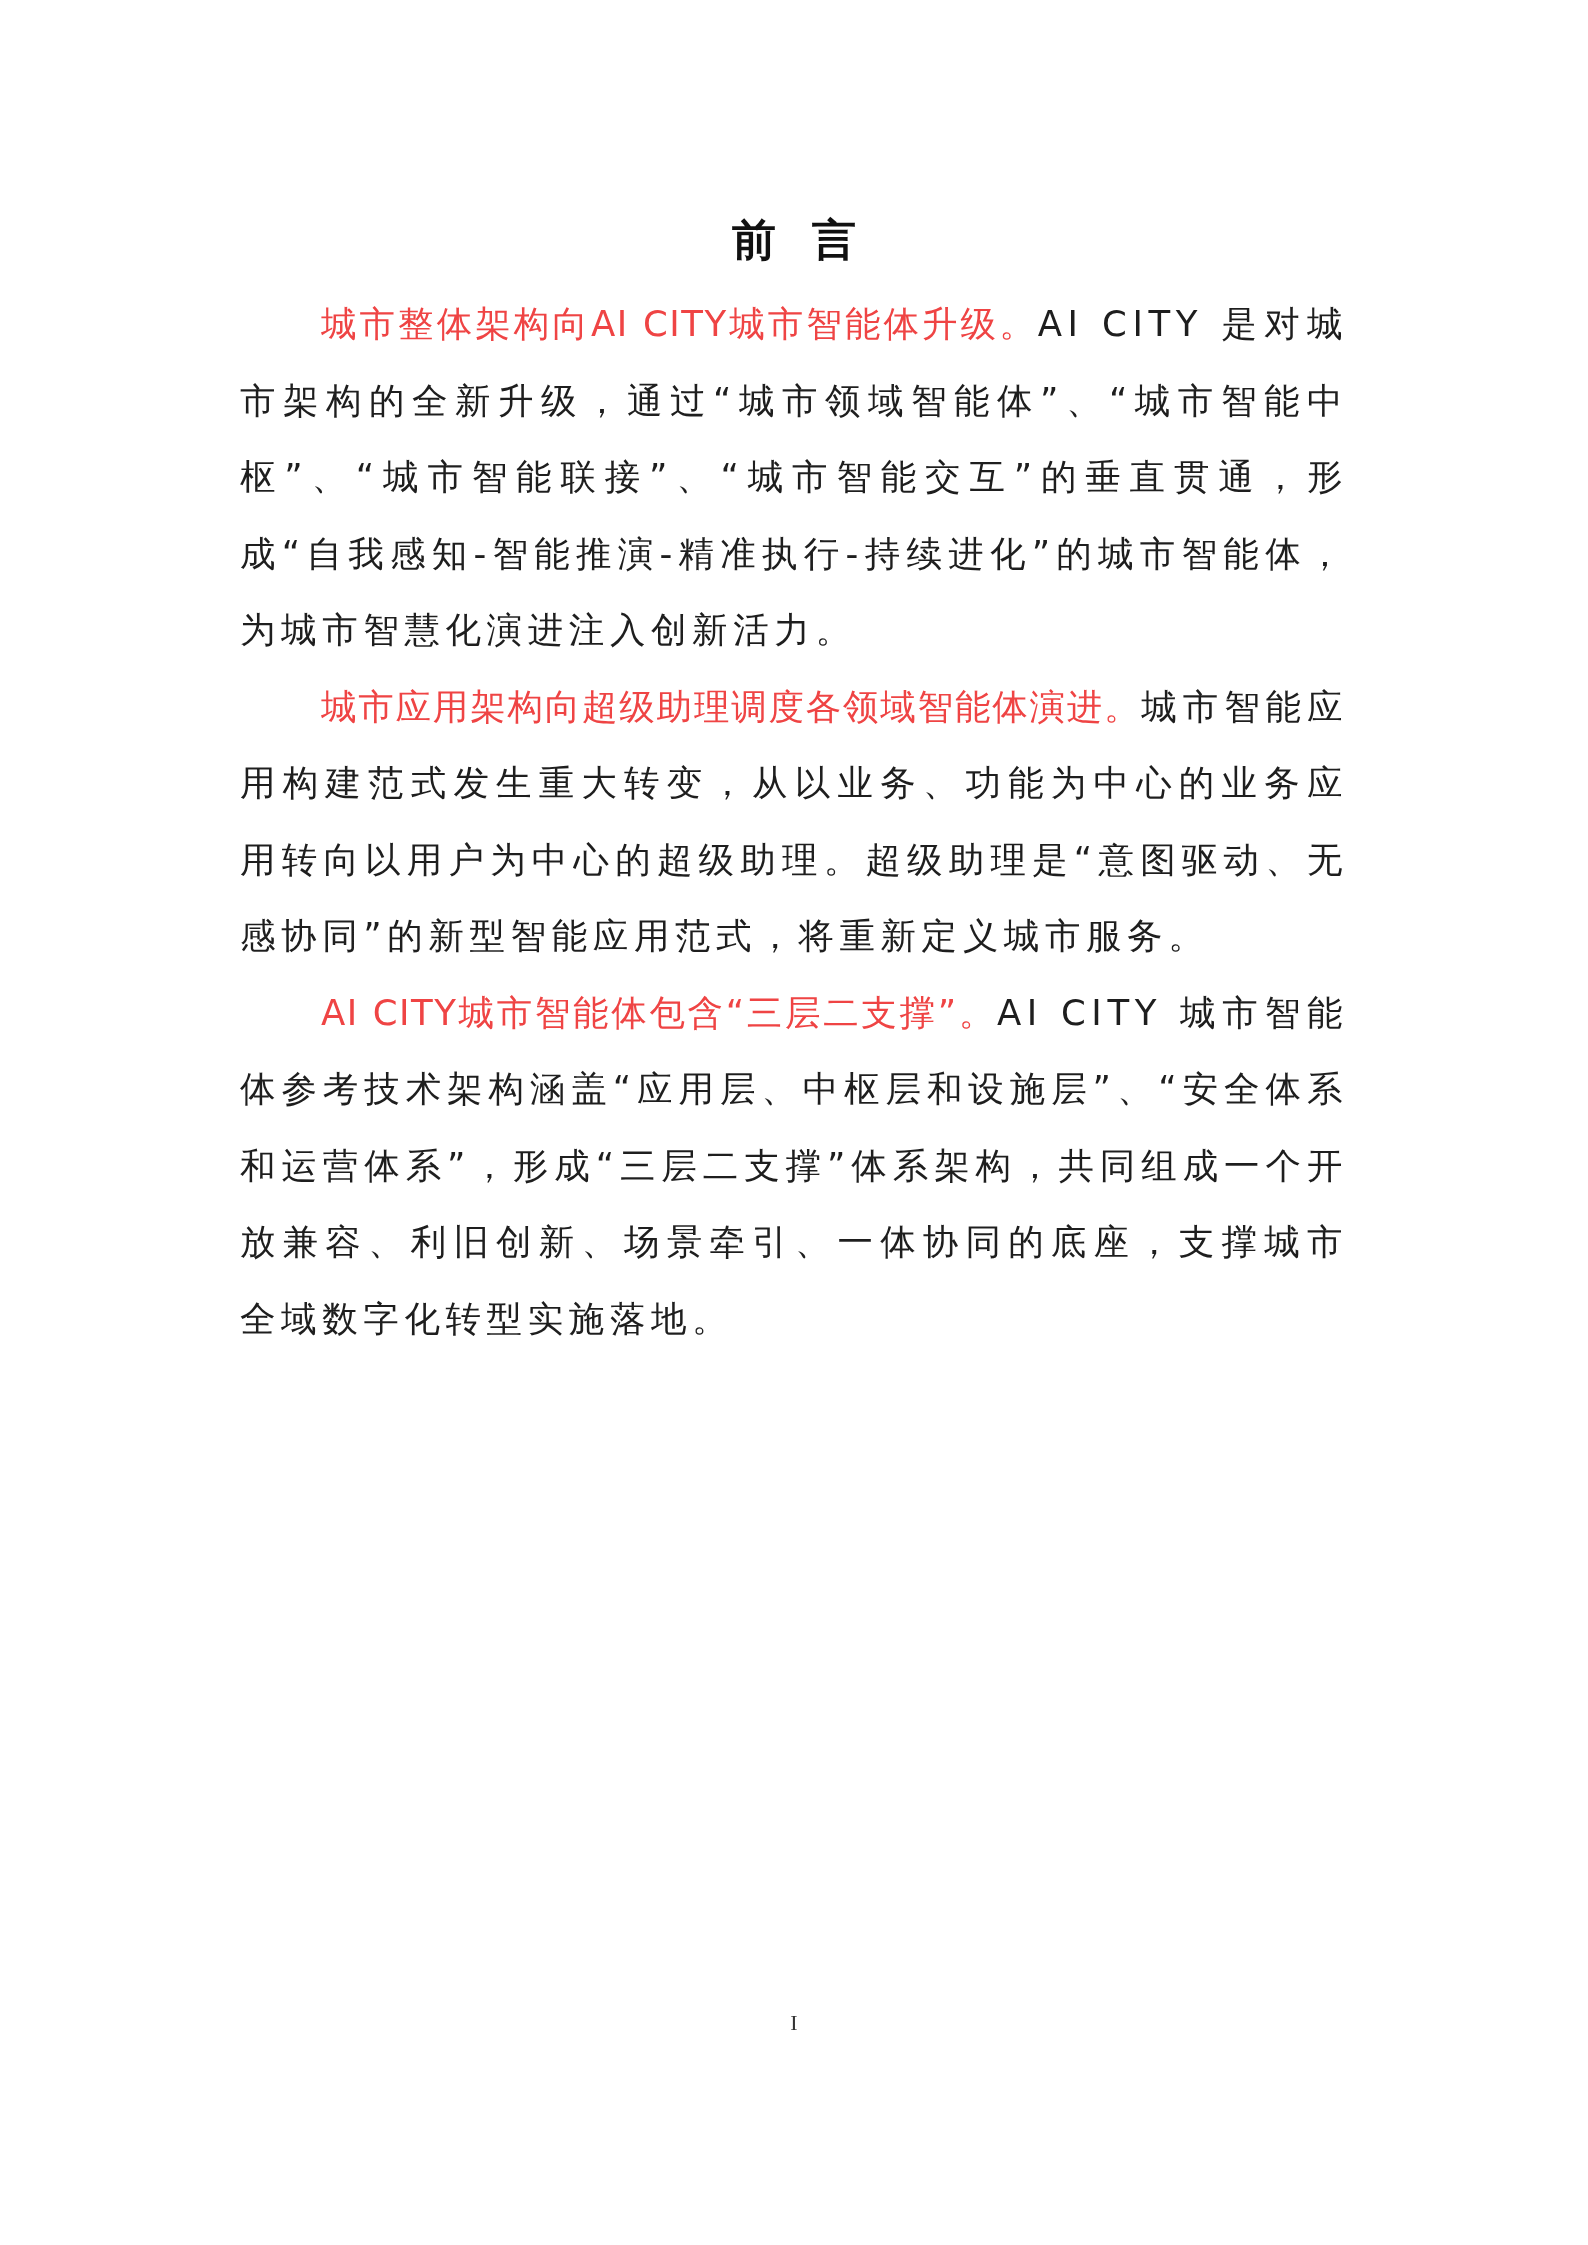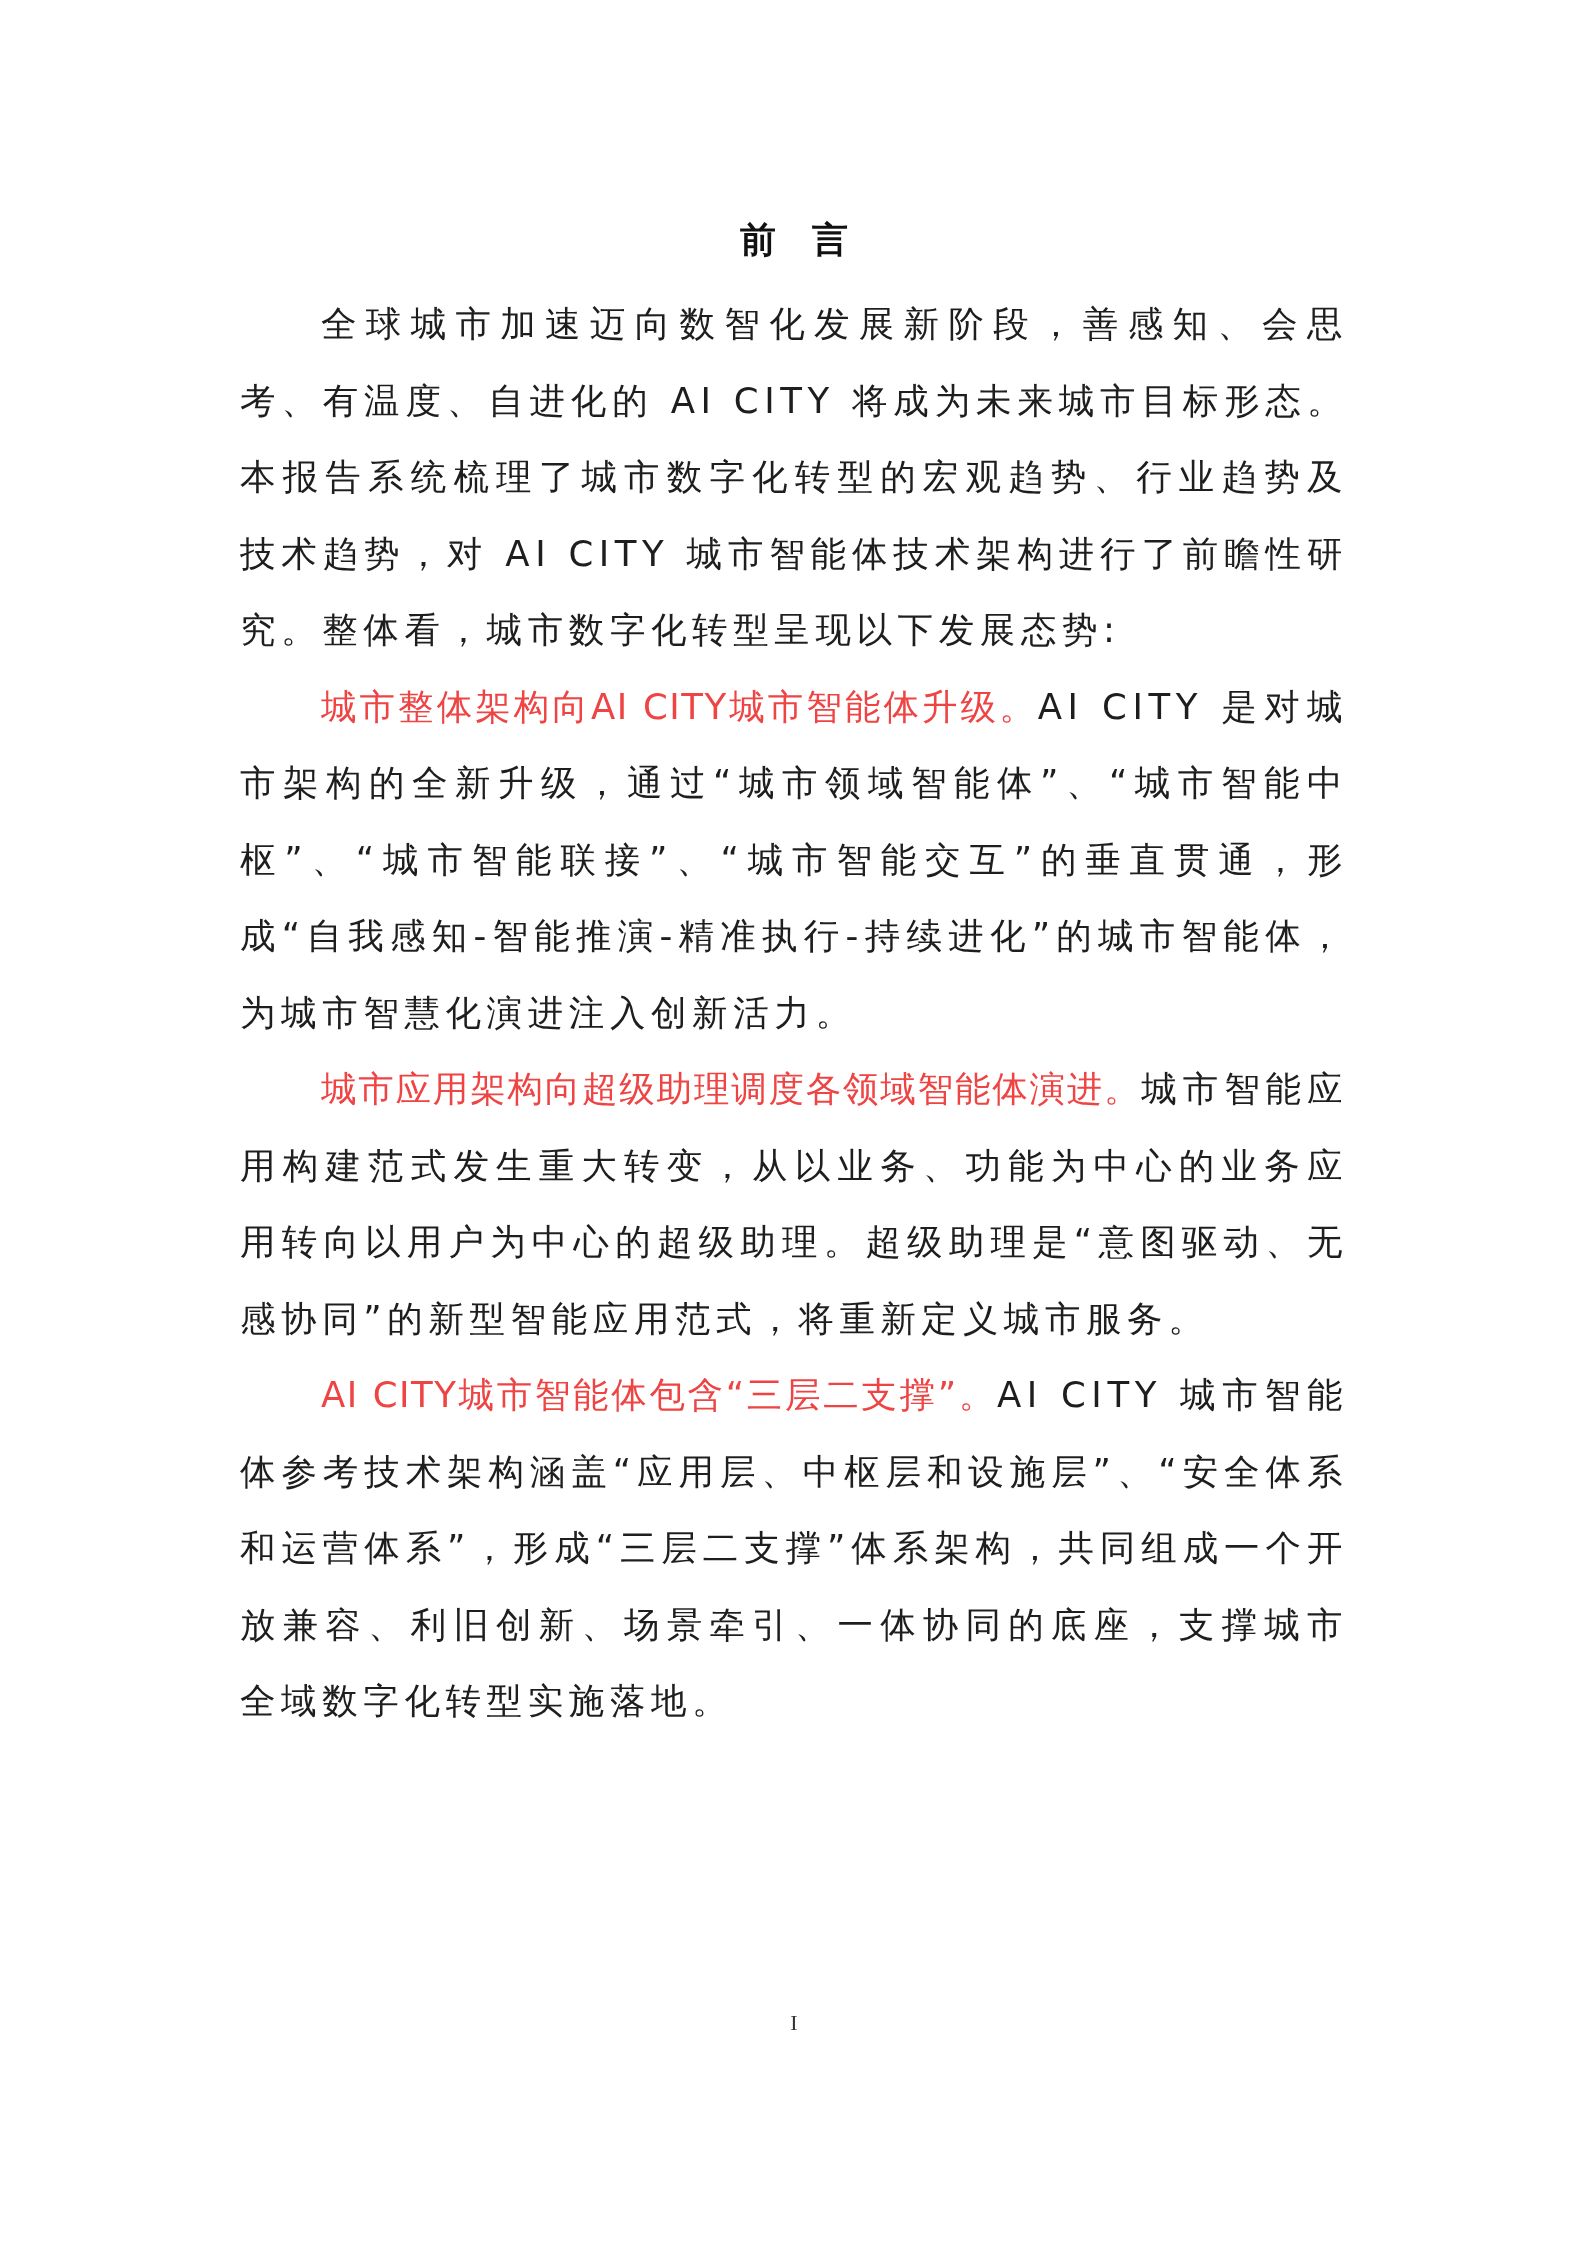--- a/index.html
+++ b/index.html
@@ -1,40 +1,37 @@
 <!DOCTYPE html>
 <html><head>
 <meta charset="utf-8">
 <style>
   html, body { margin: 0; padding: 0; background: #ffffff; }
   body { width: 1588px; height: 2245px; position: relative; overflow: hidden;
          font-family: "DejaVu Serif", "Liberation Serif", serif; color: #1a1a1a; }
   .page { position: absolute; left: 0; top: 0; width: 1588px; height: 2245px; background: #fff; }
   .title { position: absolute; top: 212px; left: 0; width: 1588px; text-align: center;
            font-family: "DejaVu Sans", "Liberation Sans", sans-serif; font-weight: bold;
-           font-size: 36px; letter-spacing: 36px; color: #111; line-height: 56px; padding-left: 36px; box-sizing: border-box; }
+           font-size: 44px; letter-spacing: 36px; color: #111; line-height: 56px; padding-left: 36px; box-sizing: border-box; }
   .body { position: absolute; top: 286px; left: 240px; width: 1108px; }
   .para { margin: 0; font-size: 35.5px; line-height: 76.5px; text-align: justify;
           text-indent: 81px; letter-spacing: 5.6px; color: #1e1e1e;
           font-family: "DejaVu Sans", "Liberation Sans", sans-serif; font-weight: normal; }
   .para .lead { font-weight: normal; color: #ef4444; letter-spacing: 1.5px; }
   .pagenum { position: absolute; top: 2010px; left: 0; width: 1588px; text-align: center;
              font-size: 22px; color: #333; font-family: "Liberation Serif", serif; }
 </style>
 </head>
 <body>
 
 <div class="page">
   <div class="title">前言</div>
 
   <div class="body">
     <p class="para">
-      <span class="lead"></span><span>全球城市加速迈向数智化发展新阶段，善感知、会思考、有温度、自进化的 AI CITY 将成为未来城市目标形态。本报告系统梳理了城市数字化转型的宏观趋势、行业趋势及技术趋势，对 AI CITY 城市智能体技术架构进行了前瞻性研究。整体看，城市数字化转型呈现以下发展态势:</span>
-    </p>
-    <p class="para">
       <span class="lead">城市整体架构向AI CITY城市智能体升级。</span><span>AI CITY 是对城市架构的全新升级，通过“城市领域智能体”、“城市智能中枢”、“城市智能联接”、“城市智能交互”的垂直贯通，形成“自我感知-智能推演-精准执行-持续进化”的城市智能体，为城市智慧化演进注入创新活力。</span>
     </p>
     <p class="para">
       <span class="lead">城市应用架构向超级助理调度各领域智能体演进。</span><span>城市智能应用构建范式发生重大转变，从以业务、功能为中心的业务应用转向以用户为中心的超级助理。超级助理是“意图驱动、无感协同”的新型智能应用范式，将重新定义城市服务。</span>
     </p>
     <p class="para">
       <span class="lead">AI CITY城市智能体包含“三层二支撑”。</span><span>AI CITY 城市智能体参考技术架构涵盖“应用层、中枢层和设施层”、“安全体系和运营体系”，形成“三层二支撑”体系架构，共同组成一个开放兼容、利旧创新、场景牵引、一体协同的底座，支撑城市全域数字化转型实施落地。</span>
     </p>
   </div>
 

